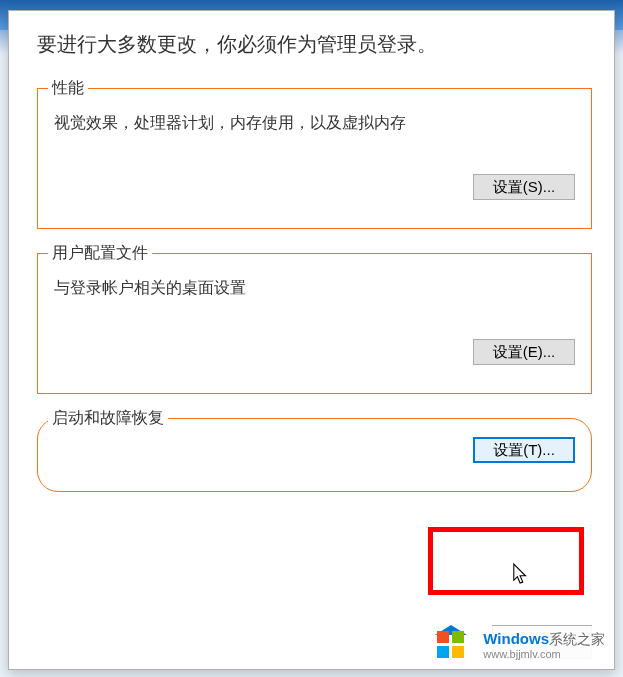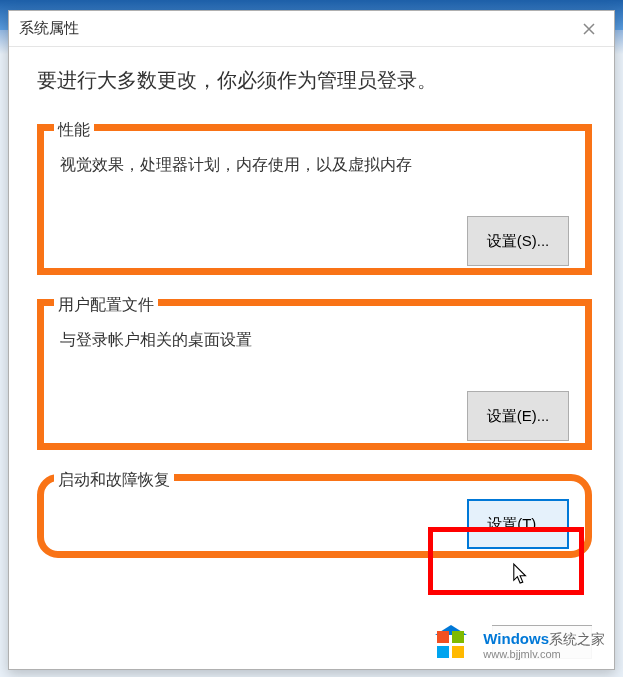--- a/index.html
+++ b/index.html
@@ -66,24 +66,24 @@
     }
     .content {
       padding: 20px 22px 10px 28px;
     }
     .note {
       font-size: 20px;
       color: #333;
       margin-bottom: 30px;
     }
     .groupbox {
-      border: 7px solid #f97316;
+      border: 1px solid #f97316;
       margin-bottom: 24px;
       position: relative;
-      padding: 18px 16px 2px 16px;
+      padding: 18px 16px 28px 16px;
     }
     .groupbox-legend {
       position: absolute;
       top: -11px;
       left: 10px;
       background: #fff;
       padding: 0 4px;
       font-size: 16px;
       color: #333;
     }
@@ -92,21 +92,21 @@
       color: #333;
       margin-bottom: 40px;
       margin-top: 6px;
     }
     .btn-row {
       display: flex;
       justify-content: flex-end;
     }
     .win-btn {
       min-width: 102px;
-      height: 50px;
+      height: 26px;
       background: #e1e1e1;
       border: 1px solid #adadad;
       font-size: 15px;
       font-family: inherit;
       cursor: pointer;
       padding: 0 14px;
     }
     .win-btn.default-focus {
       background: #e5f1fb;
       border: 2px solid #0078d7;
@@ -172,28 +172,20 @@
     .wm-line1 .rest { color: #666; font-weight: normal; font-size: 14px; }
     .wm-line2 { color: #888; font-size: 11px; }
   </style>
 </head>
 <body>
 
 <div class="bg-sky"></div>
 
 <div class="dialog">
 
-  <div class="titlebar">
-    <span class="title">系统属性</span>
-    <div class="close-btn">
-      <svg width="12" height="12" viewBox="0 0 12 12">
-          <path d="M1 1 L11 11 M11 1 L1 11" stroke="currentColor" stroke-width="1.5" fill="none"></path>
-        </svg>
-    </div>
-  </div>
 
 
   <div class="content">
 
     <div class="note">要进行大多数更改，你必须作为管理员登录。</div>
 
     <div class="groupbox">
       <div class="groupbox-legend">性能</div>
       <div class="groupbox-desc">视觉效果，处理器计划，内存使用，以及虚拟内存</div>
       <div class="btn-row">

